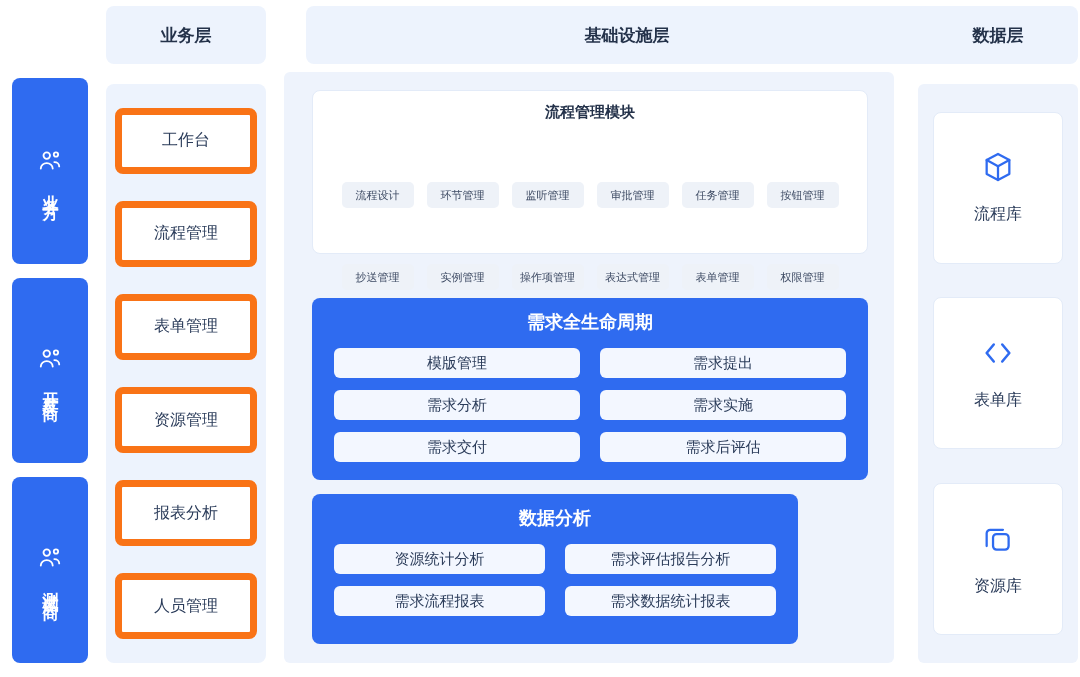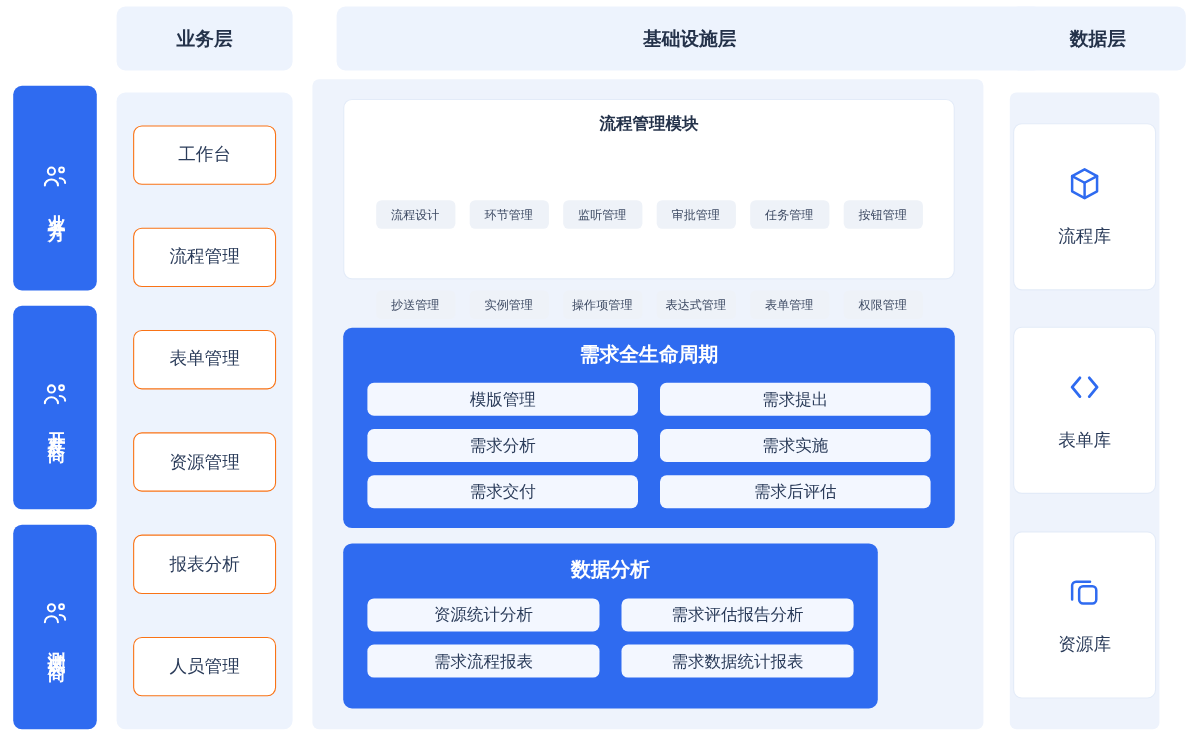--- a/index.html
+++ b/index.html
@@ -87,21 +87,21 @@
     flex-direction: column;
     align-items: center;
     justify-content: space-around;
     padding: 10px 0;
     box-sizing: border-box;
   }
   .biz-item {
     width: 128px;
     height: 52px;
     background: #ffffff;
-    border: 1px solid #f97316;
+    border: 7px solid #f97316;
     border-radius: 8px;
     display: flex;
     align-items: center;
     justify-content: center;
     font-size: 16px;
     color: #2b3c5a;
   }
 
   
   .infra-col {
@@ -185,21 +185,21 @@
     justify-content: center;
     font-size: 15px;
     color: #2b3c5a;
   }
 
   
   .data-col {
     position: absolute;
     left: 918px;
     top: 84px;
-    width: 136px;
+    width: 160px;
     height: 579px;
     background: #eef3fc;
     border-radius: 6px;
     display: flex;
     flex-direction: column;
     align-items: center;
     justify-content: space-around;
     padding: 11px 0;
     box-sizing: border-box;
   }

